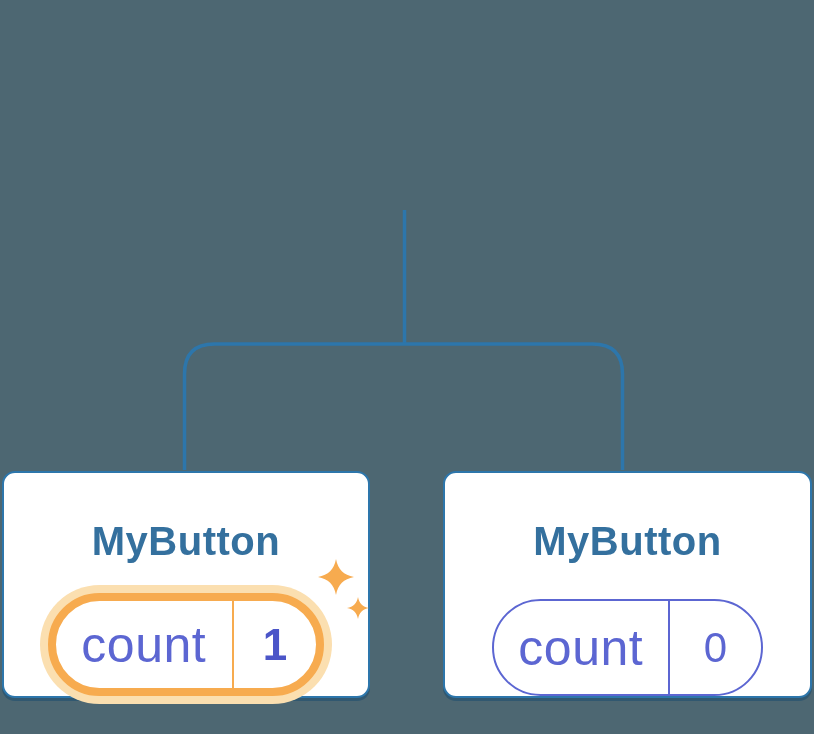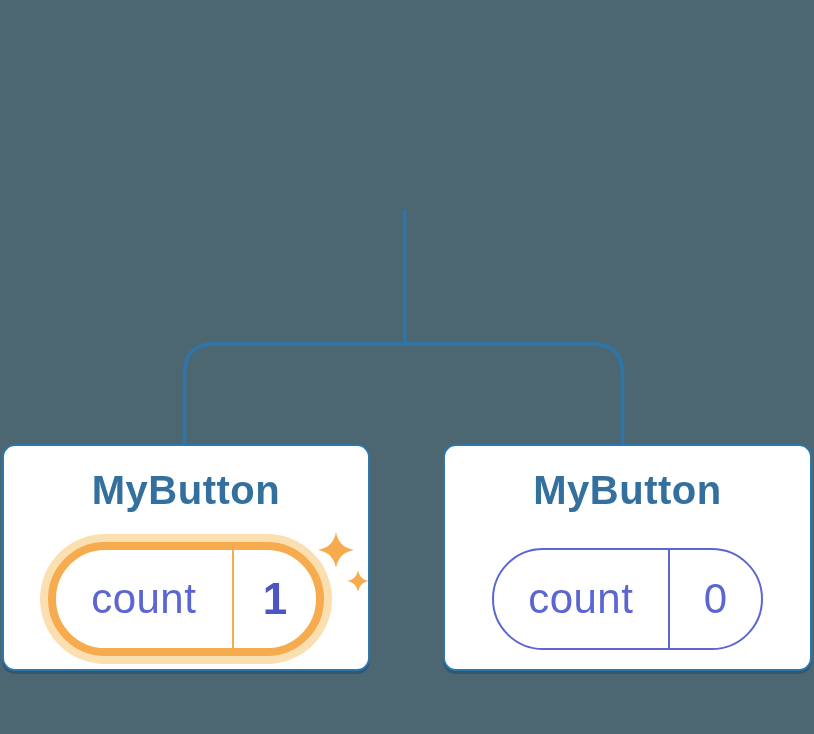--- a/index.html
+++ b/index.html
@@ -40,26 +40,26 @@
     box-shadow: 0 3px 0 rgba(16, 70, 110, 0.45);
   }
   .card-root {
     left: 218px; top: 3px;
     width: 372px; height: 208px;
     display: flex;
     align-items: center;
     justify-content: center;
   }
   .card-child {
-    top: 444px;
+    top: 471px;
     width: 368px; height: 227px;
     display: flex;
     flex-direction: column;
     align-items: center;
-    padding-top: 22px;
+    padding-top: 46px;
   }
   .card-left  { left: 2px; }
   .card-right { left: 443px; width: 369px; }
   .card-title {
     font-size: 40px;
     font-weight: 700;
     color: var(--heading);
     line-height: 1.1;
     letter-spacing: 0.5px;
     white-space: nowrap;
@@ -83,21 +83,21 @@
     margin-top: 36px;
     width: 271px;
     height: 102px;
     border: 2.5px solid var(--purple);
   }
   .pill-key {
     flex: 1;
     display: flex;
     align-items: center;
     justify-content: center;
-    font-size: 42px;
+    font-size: 50px;
     color: var(--purple);
     letter-spacing: 0.5px;
   }
   .pill-divider { width: 2.5px; }
   .pill-active .pill-divider { background: var(--orange); }
   .pill-plain  .pill-divider { background: var(--purple); }
   .pill-value {
     display: flex;
     align-items: center;
     justify-content: center;

